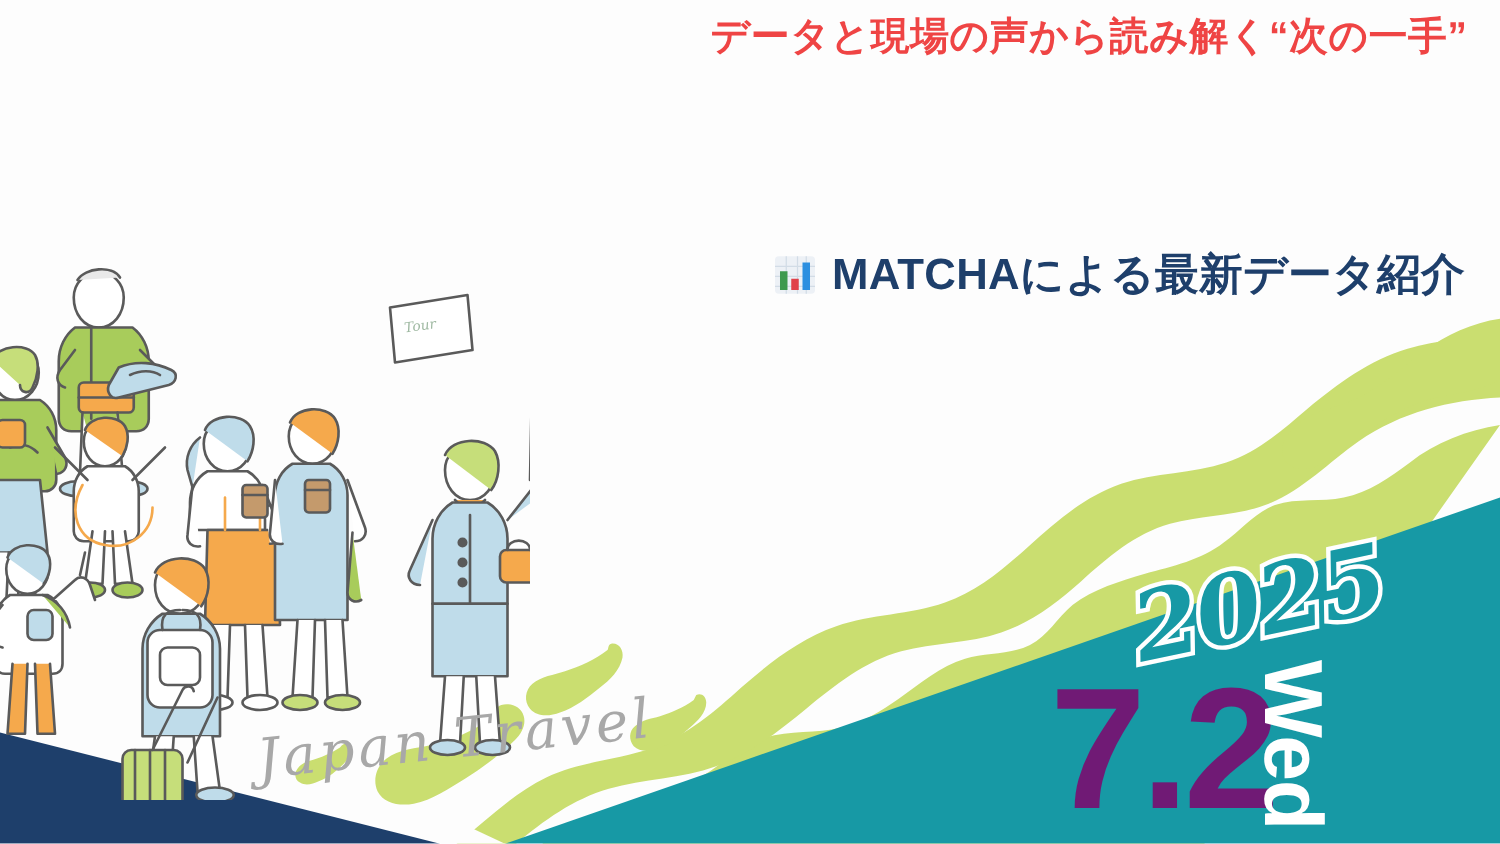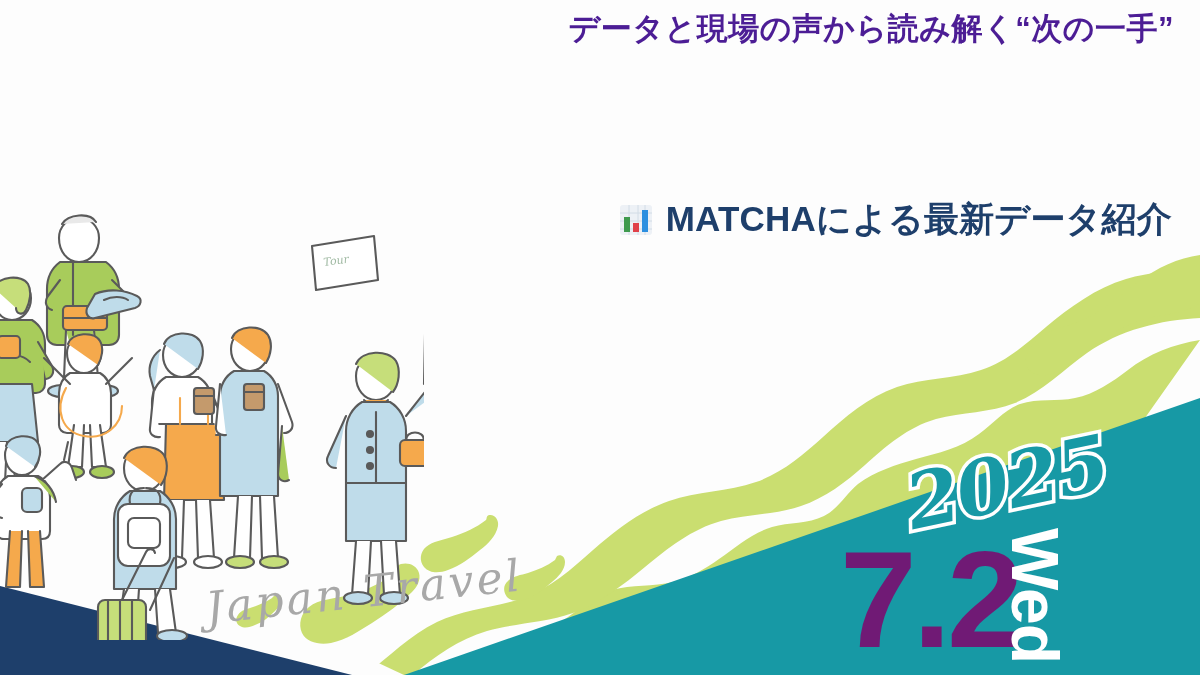--- a/index.html
+++ b/index.html
@@ -18,21 +18,21 @@
   .bg-layer svg { display:block; width:100%; height:100%; }
 
   
   .kicker {
     position:absolute;
     left:0; right:26px; top:8px;
     text-align:right;
     font-size:31px;
     font-weight:700;
     letter-spacing:0.5px;
-    color:#4c1d95;
+    color:#ef4444;
     white-space:nowrap;
     z-index:6;
   }
   .title {
     position:absolute;
     left:0; right:0; top:58px;
     text-align:center;
     font-size:97px;
     line-height:1.08;
     font-weight:700;

